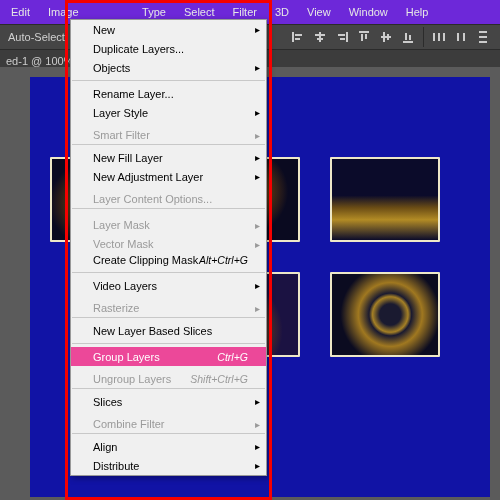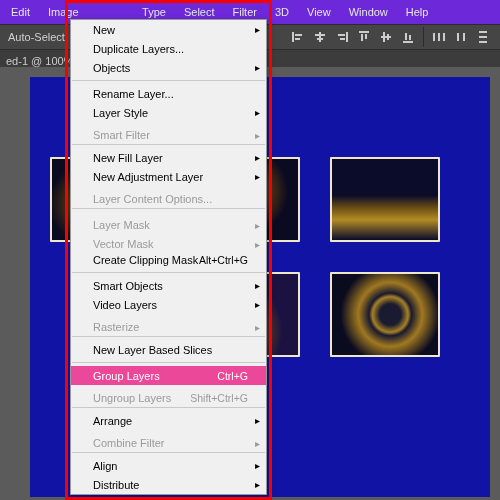--- a/index.html
+++ b/index.html
@@ -21,21 +21,21 @@
   .t1 { background: radial-gradient(ellipse at 50% 55%, #b99028 0%, #5a3a10 40%, #0a0a20 75%); }
   .t2 { background: radial-gradient(circle at 50% 40%, #caa130 0%, #6a4210 25%, #0a0a20 60%); }
   .t3 { background: linear-gradient(180deg, #0b0b2a 0%, #0b0b2a 45%, #6a4c15 60%, #b28b25 75%, #0b0b2a 100%); }
   .t4 { background: radial-gradient(circle at 35% 70%, #d7ac3a 0%, #7a5012 28%, #1b1242 60%), linear-gradient(180deg,#0b0b2a 0%,#0b0b2a 100%); }
   .t4::after { content:""; position:absolute; left:10px; top:20px; width:70px; height:70px; border:3px solid #cfa336; border-radius:50%; border-top-color:transparent; border-right-color:transparent; }
   .t5 { background: radial-gradient(circle at 55% 50%, #1a1a30 0%, #1a1a30 15%, #a58025 25%, #1a1a30 30%, #a07820 45%, #0b0b20 70%); }
   .dropdown { position: absolute; top: 19px; left: 70px; width: 197px; background: #f0f0f0; border: 1px solid #999; box-shadow: 2px 2px 6px rgba(0,0,0,.35); font-size: 11px; color: #000; z-index: 50; }
   .dropdown .row { display: flex; align-items: center; height: 19px; padding: 0 18px 0 22px; position: relative; cursor: default; }
   .dropdown .row.disabled { color: #9a9a9a; align-items: flex-end; }
   .dropdown .row.highlight { background: #ec4899; color: #fff; }
-  .dropdown .row .shortcut { margin-left: auto; font-size: 10.5px; }
+  .dropdown .row .shortcut { margin-left: auto; font-size: 10.5px; font-style: italic; }
   .dropdown .row.submenu::after { content: "▸"; position: absolute; right: 6px; font-size: 10px; color: inherit; }
   .dropdown .divider { height: 1px; background: #c8c8c8; margin: 3px 1px; }
   .redframe { position: absolute; top: 0; left: 65px; width: 207px; height: 500px; border: 3px solid #f60000; pointer-events: none; z-index: 100; }
 </style>
 </head>
 <body>
 
 <div class="menubar" id="menubar">
     <span class="mitem">Edit</span>
     <span class="mitem">Image</span>
@@ -171,44 +171,41 @@
     </div>
     <div class="row disabled submenu">
       <span>Vector Mask</span>
     </div>
     <div class="row">
       <span>Create Clipping Mask</span>
       <span class="shortcut">Alt+Ctrl+G</span>
     </div>
     <div class="divider"></div>
     <div class="row submenu">
-      <span>Smart Objects</span>
-    </div>
-    <div class="row submenu">
       <span>Video Layers</span>
     </div>
     <div class="row disabled submenu">
       <span>Rasterize</span>
     </div>
     <div class="divider"></div>
     <div class="row">
       <span>New Layer Based Slices</span>
     </div>
     <div class="divider"></div>
     <div class="row highlight">
       <span>Group Layers</span>
       <span class="shortcut">Ctrl+G</span>
     </div>
     <div class="row disabled">
       <span>Ungroup Layers</span>
       <span class="shortcut">Shift+Ctrl+G</span>
     </div>
     <div class="divider"></div>
     <div class="row submenu">
-      <span>Arrange</span>
+      <span>Slices</span>
     </div>
     <div class="row disabled submenu">
       <span>Combine Filter</span>
     </div>
     <div class="divider"></div>
     <div class="row submenu">
       <span>Align</span>
     </div>
     <div class="row submenu">
       <span>Distribute</span>

